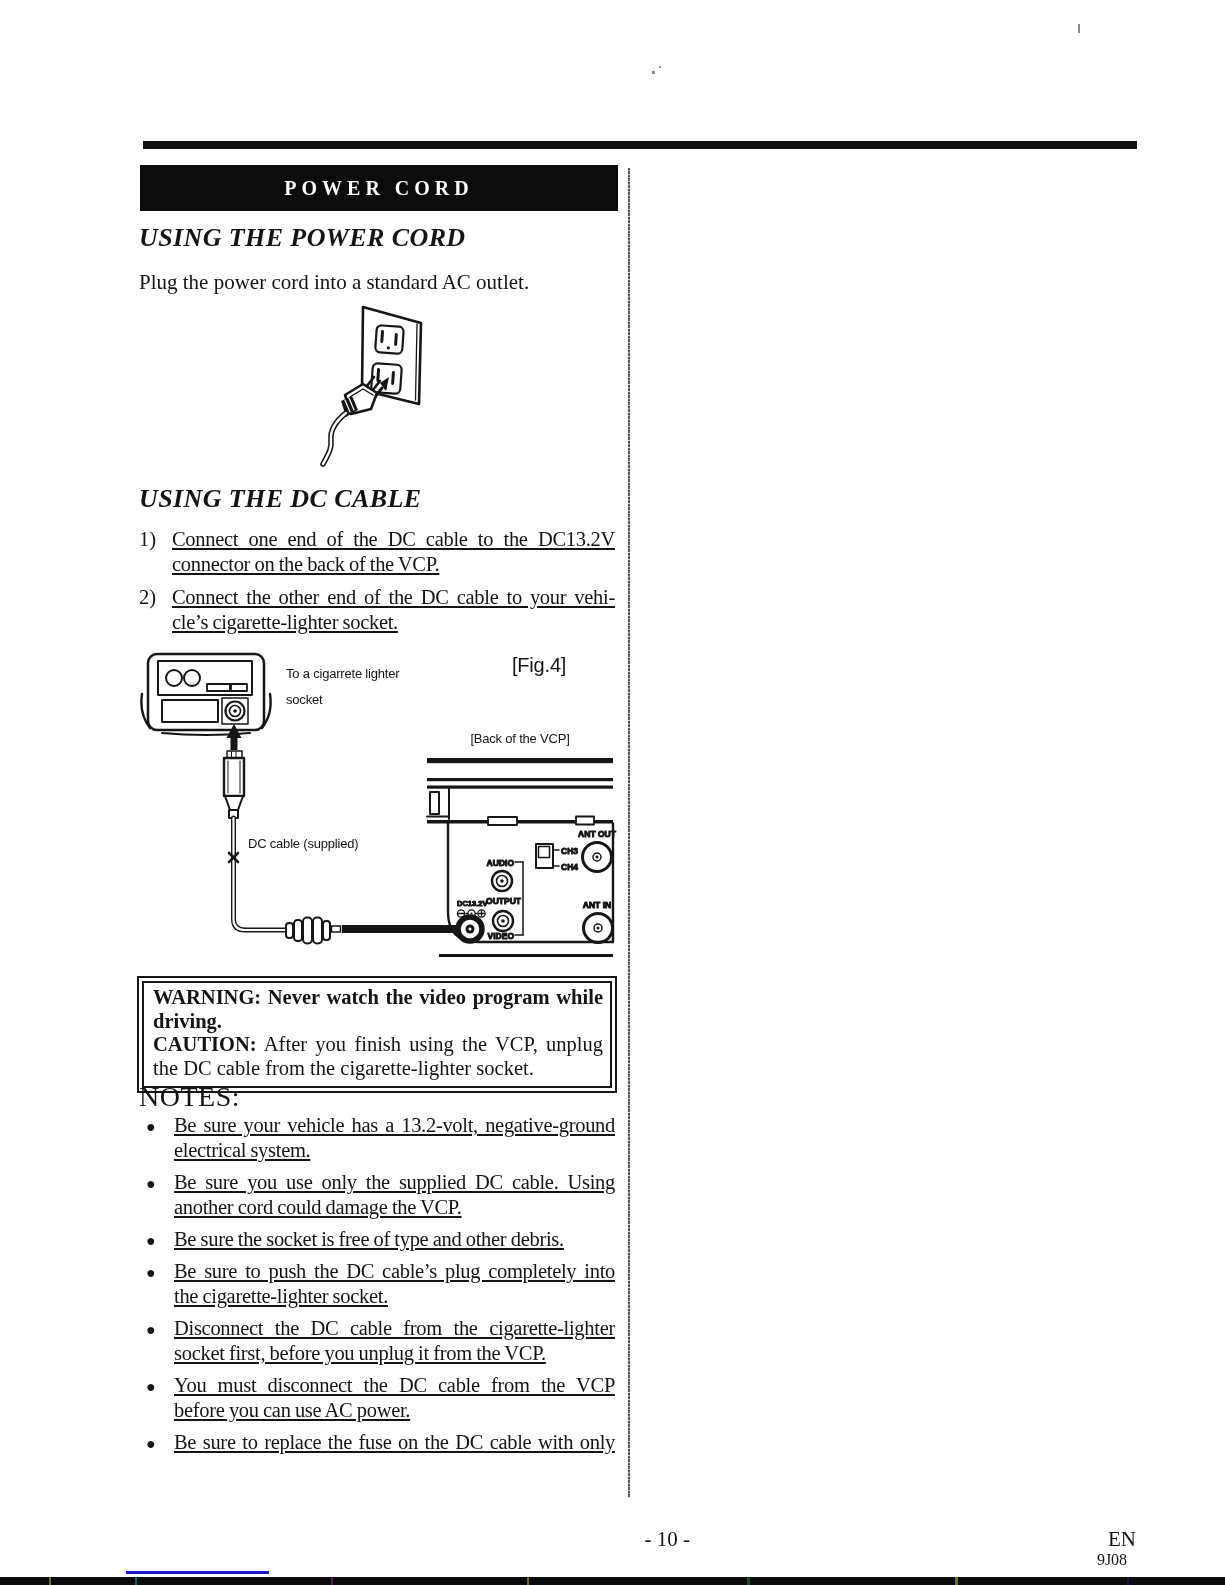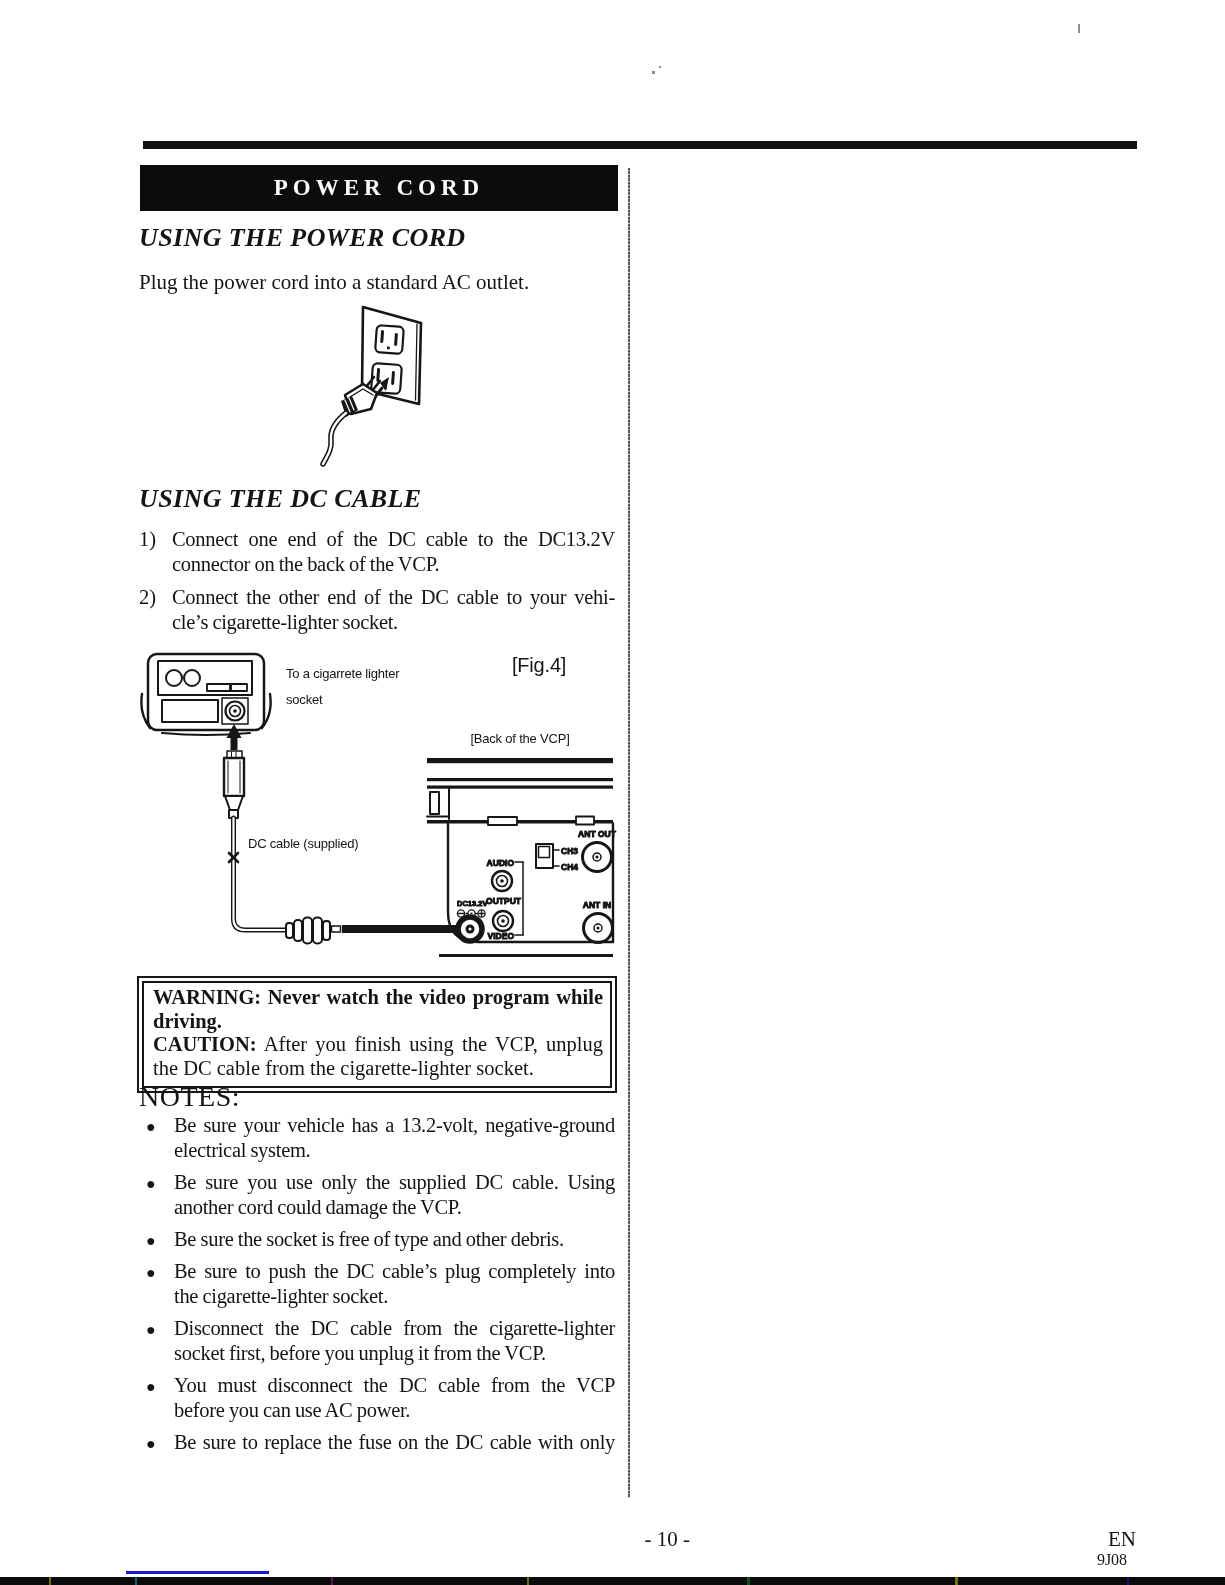--- a/index.html
+++ b/index.html
@@ -4,33 +4,33 @@
 <style>
   html,body{margin:0;padding:0;background:#e9e9e9;}
   .page{position:relative;width:1225px;height:1585px;background:#ffffff;overflow:hidden;
         font-family:"Liberation Serif", serif;color:#141414;}
   .abs{position:absolute;}
 
   #top-rule{left:143px;top:141px;width:994px;height:8px;background:#101010;}
 
   #banner{left:140px;top:165px;width:478px;height:46px;background:#0c0c0c;color:#fbfbfb;
           display:flex;align-items:center;justify-content:center;
-          font-weight:bold;font-size:23px;letter-spacing:5px;}
+          font-weight:bold;font-size:20px;letter-spacing:5px;}
 
   .h-italic{font-weight:bold;font-style:italic;font-size:26px;letter-spacing:0.4px;white-space:nowrap;}
   #h-power{left:139px;top:223px;}
   #h-dc{left:139px;top:484px;}
 
   #p-plug{left:139px;top:270px;font-size:21px;white-space:nowrap;}
 
   #steps{left:139px;top:527px;width:476px;font-size:20.5px;line-height:25px;}
   .step{position:relative;padding-left:33px;margin-bottom:8px;}
   .step .marker{position:absolute;left:0;top:0;}
   .jl{text-align:justify;text-align-last:justify;}
-  .ln{letter-spacing:-0.3px;word-spacing:-0.5px;}
+  .ln{letter-spacing:-0.3px;word-spacing:-0.5px;text-decoration:underline;}
 
   #figwrap{left:140px;top:648px;width:480px;height:320px;}
   #vcp-svg{position:absolute;left:0;top:0;width:480px;height:320px;}
   .figlabel{position:absolute;font-family:"Liberation Sans", sans-serif;font-size:13px;
             color:#141414;letter-spacing:-0.2px;line-height:26px;}
   #fig-tag{left:372px;top:4px;font-weight:normal;font-size:20px;}
   #lighter-label{left:146px;top:13px;}
   #back-label{left:287px;top:78px;width:186px;text-align:center;border-bottom:3px solid #141414;padding-bottom:6px;}
   #cable-label{left:108px;top:183px;}
   .tiny{font-family:"Liberation Sans", sans-serif;font-weight:bold;font-size:8.5px;fill:#141414;}

